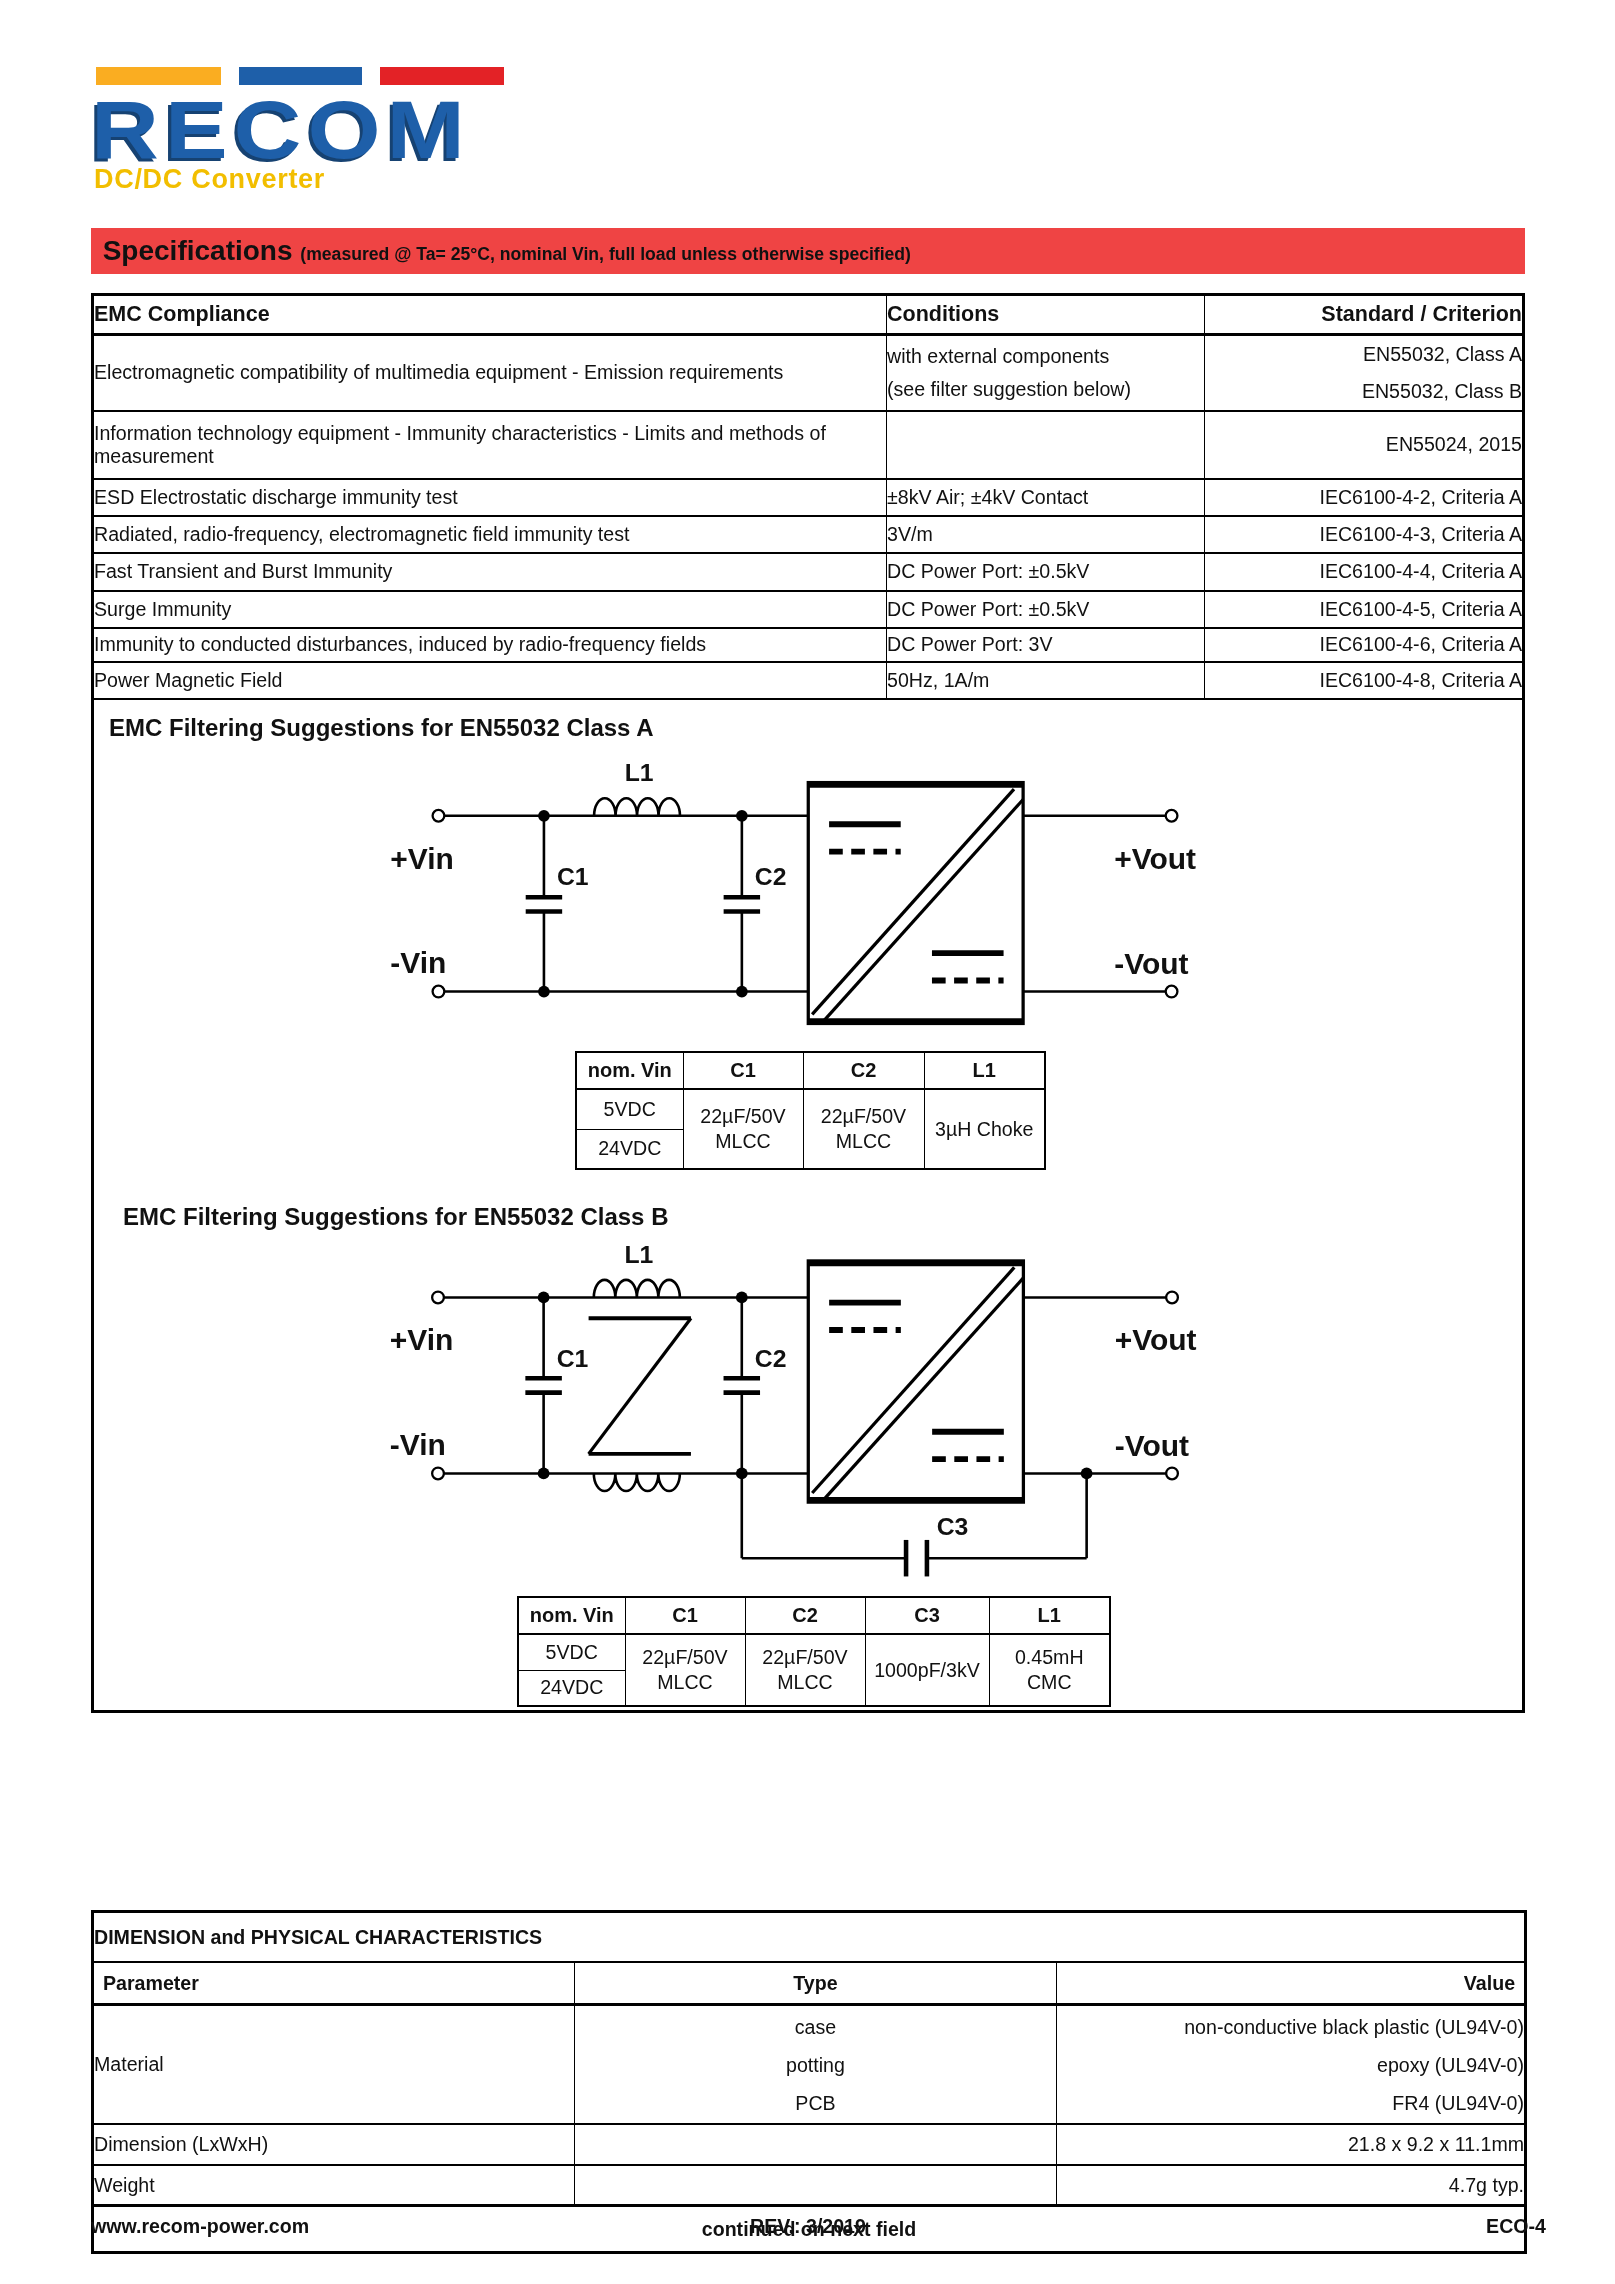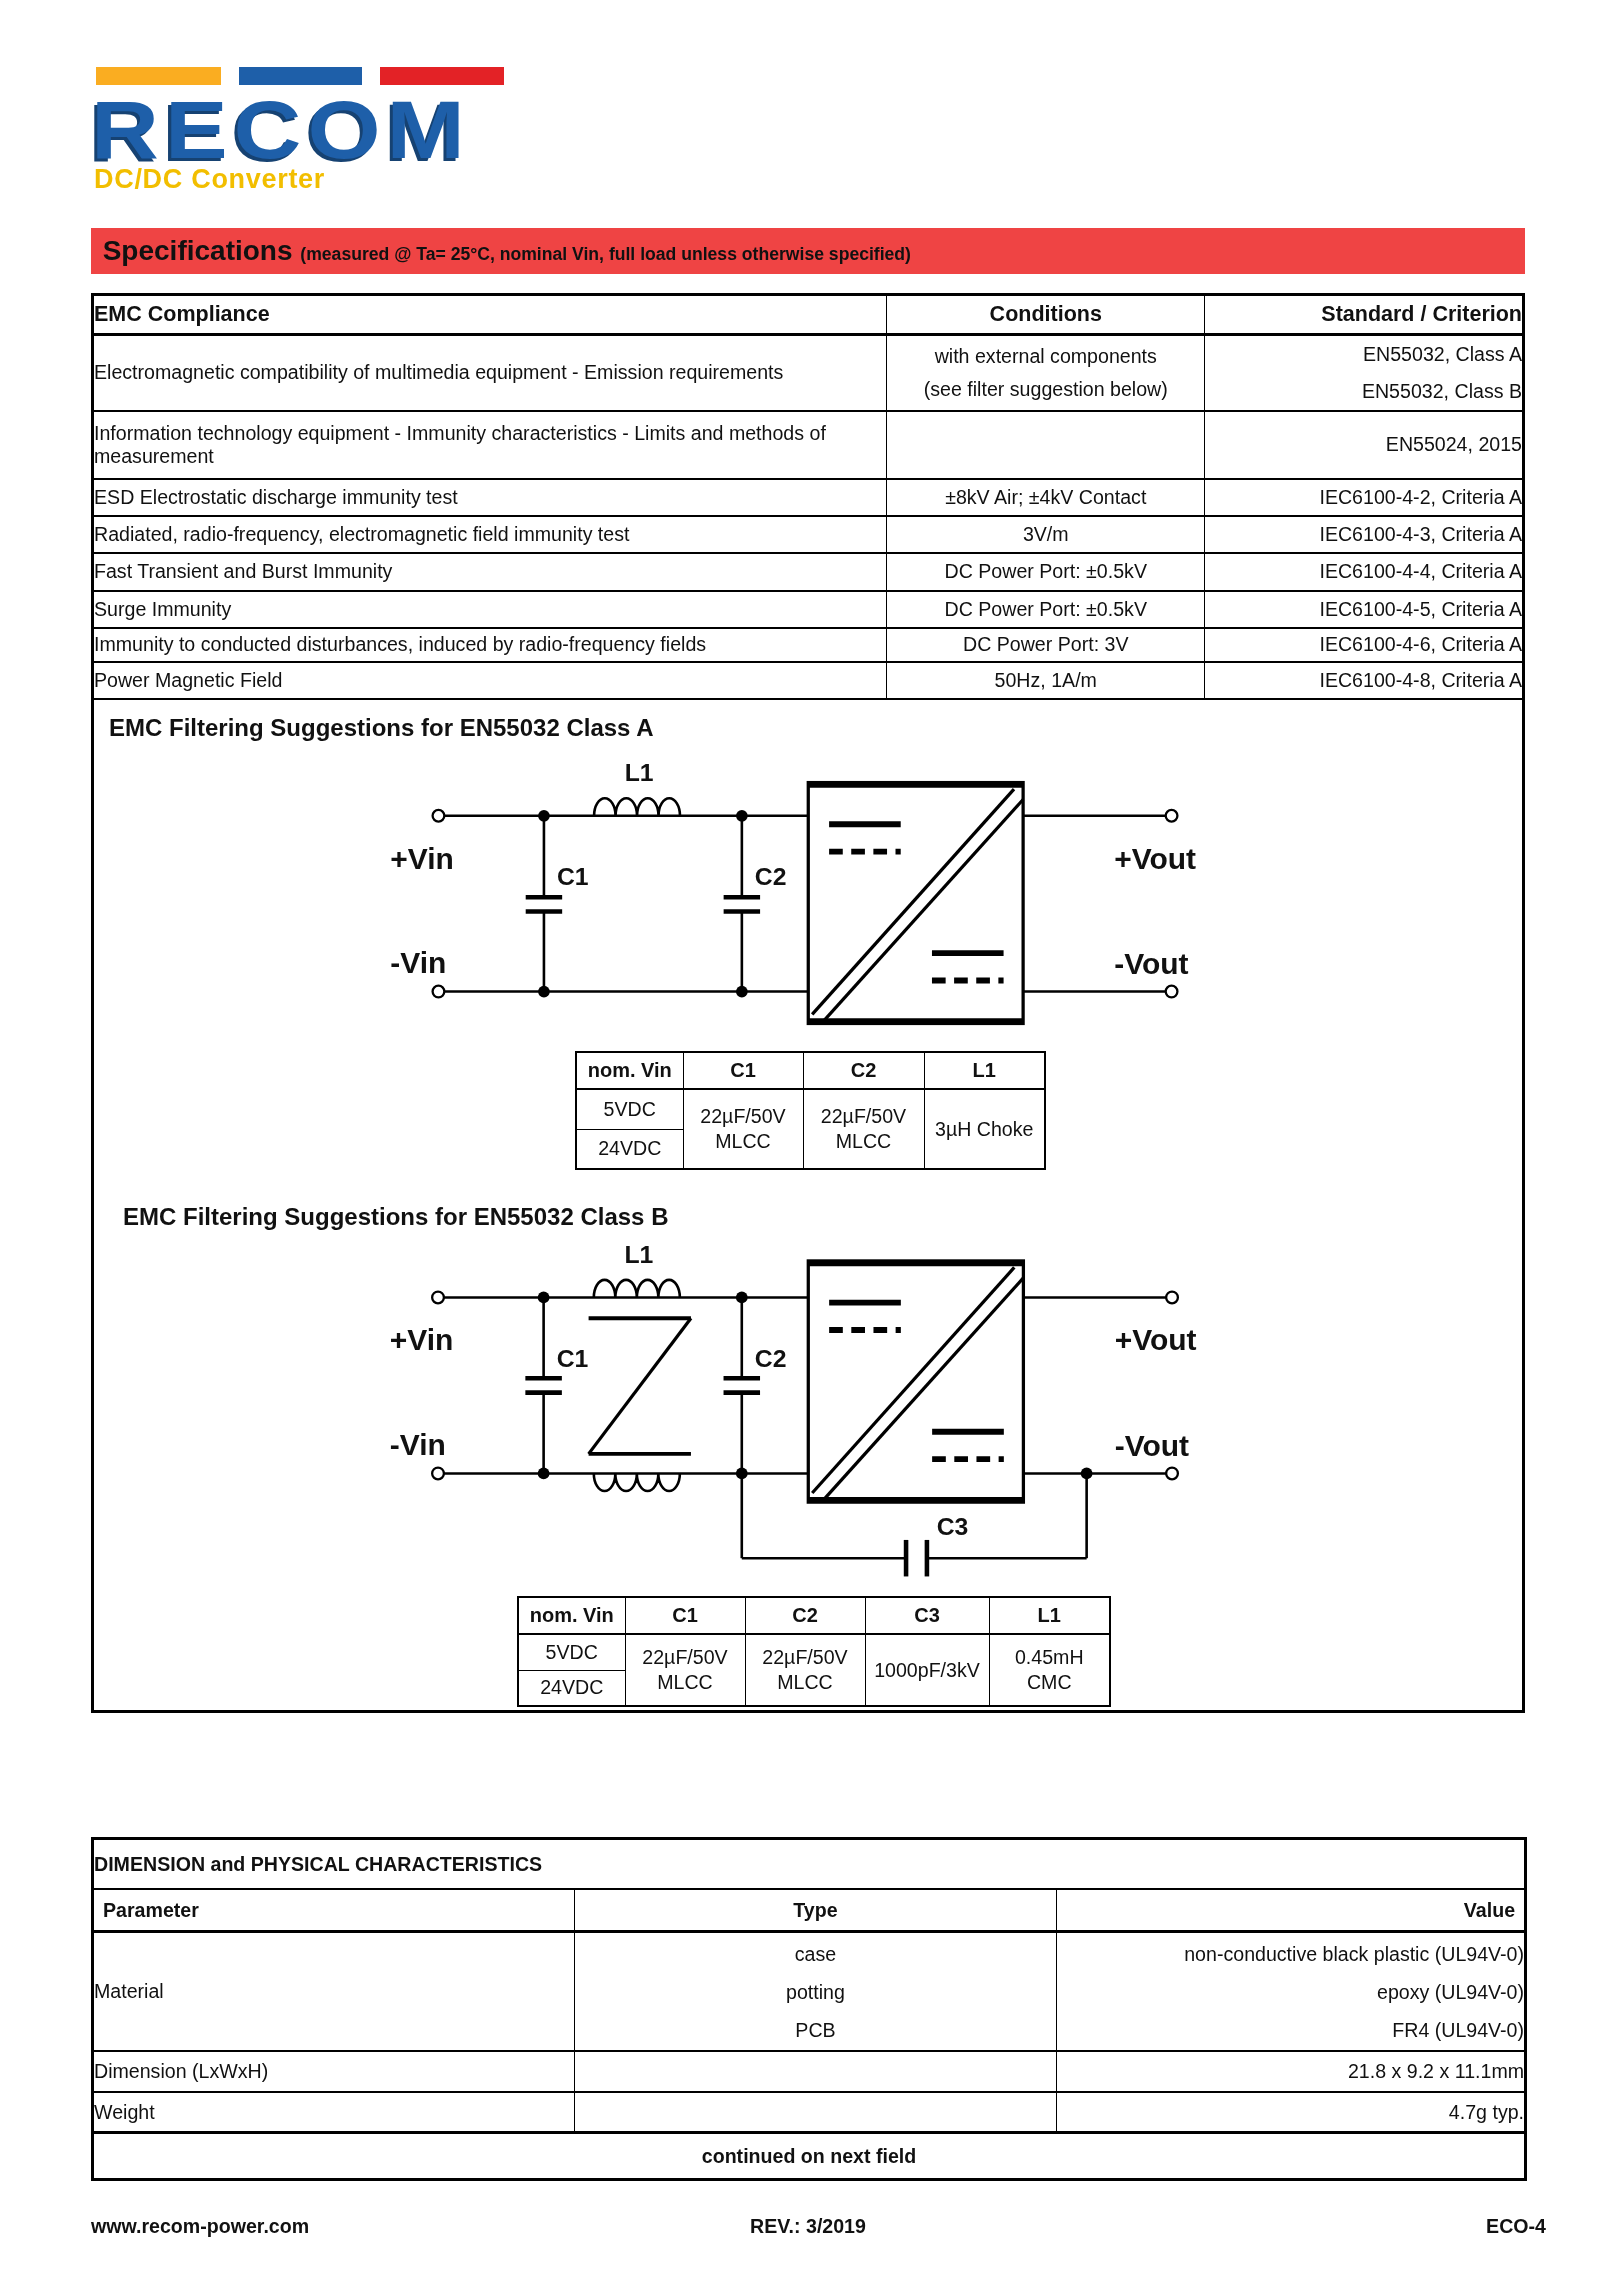--- a/index.html
+++ b/index.html
@@ -28,21 +28,21 @@
   .banner .s{font-size:17.6px;font-weight:700;margin-left:7.8px;}
 
   
   .bigbox{left:91px;top:293px;width:1434px;height:1420px;border:3.3px solid #000;box-sizing:border-box;background:#fff;}
   table.emc{border-collapse:collapse;table-layout:fixed;width:100%;}
   table.emc th,table.emc td{border-bottom:2px solid #000;vertical-align:middle;
       font-size:19.6px;padding:0;overflow:hidden;}
   table.emc th{font-size:21.5px;font-weight:700;border-bottom:3.3px solid #000;}
   table.emc .vline{border-left:1.3px solid #000;}
   .cell-name{text-align:left;padding-left:10.4px;padding-right:6.5px;}
-  .cell-cond{text-align:center;}
+  .cell-cond{text-align:left;}
   .cell-std{text-align:right;padding-right:9px;}
   .lh50 div{line-height:33px;}
   .lh56 div{line-height:37px;}
   tr.h59{height:38px;} tr.r116{height:76px;} tr.r105{height:68px;} tr.r56{height:37px;}
   tr.r58{height:38px;} tr.r52{height:34px;}
 
   .ftitle{font-size:24px;font-weight:700;}
 
   
   svg text{font-family:"Liberation Sans","DejaVu Sans",sans-serif;fill:#111;}
@@ -50,21 +50,21 @@
   .tsm{font-size:38px;font-weight:700;}
 
   
   table.mini{position:absolute;border-collapse:collapse;table-layout:fixed;background:#fff;border:2.6px solid #000;}
   table.mini th,table.mini td{border:1.3px solid #000;text-align:center;font-size:19.6px;vertical-align:middle;padding:0;}
   table.mini th{font-weight:700;font-size:20px;border-bottom:2.6px solid #000;}
   table.mini .two div{line-height:25.4px;}
   tr.mh{height:37px;} tr.mrA{height:40px;} tr.mrB{height:36px;}
 
   
-  table.dim{position:absolute;left:91px;top:1837px;width:1434px;border-collapse:collapse;
+  table.dim{position:absolute;left:91px;top:1910px;width:1434px;border-collapse:collapse;
             table-layout:fixed;border:3.3px solid #000;box-sizing:border-box;background:#fff;}
   table.dim td,table.dim th{font-size:19.6px;vertical-align:middle;padding:0;}
   .dtitle td{font-size:23px;font-weight:700;text-align:left;padding-left:9px;border-bottom:2.6px solid #000;height:48px;}
   .dhead th{border-bottom:3.3px solid #000;font-size:21px;font-weight:700;height:40px;}
   .dhead .h1{text-align:left;padding-left:9px;}
   .dhead .h2{text-align:center;}
   .dhead .h3{text-align:right;padding-right:9px;}
   .dmat td{border-bottom:2.6px solid #000;height:117px;}
   .drow td{border-bottom:2px solid #000;height:39px;}
   .drow2 td{border-bottom:3.3px solid #000;height:38px;}

